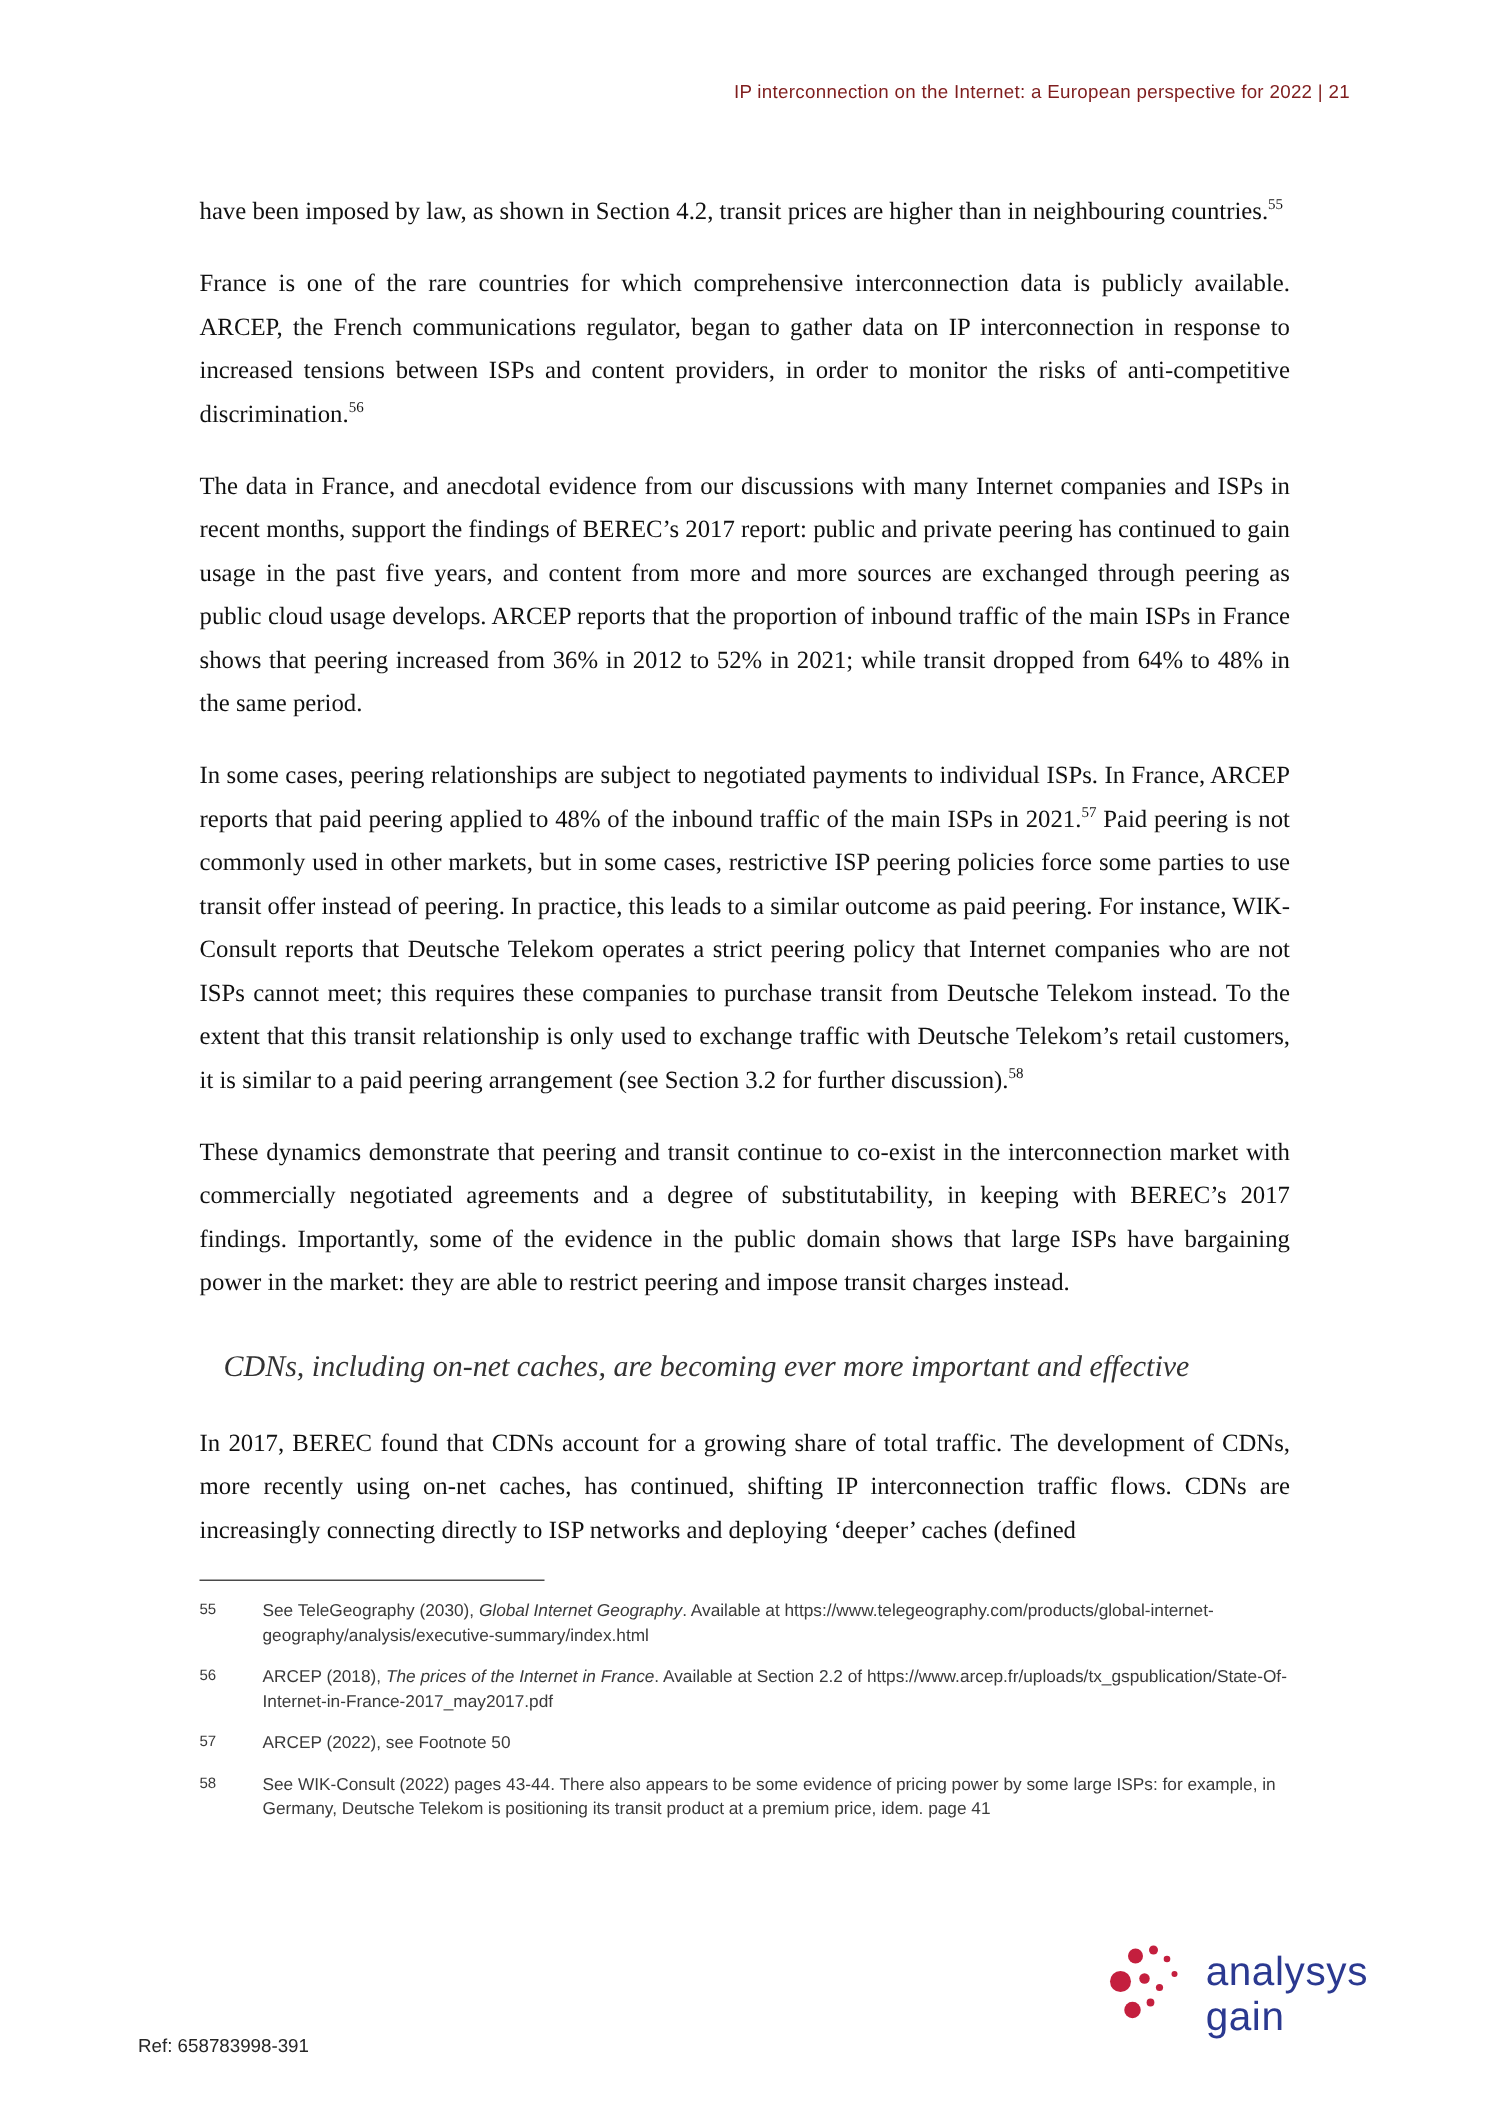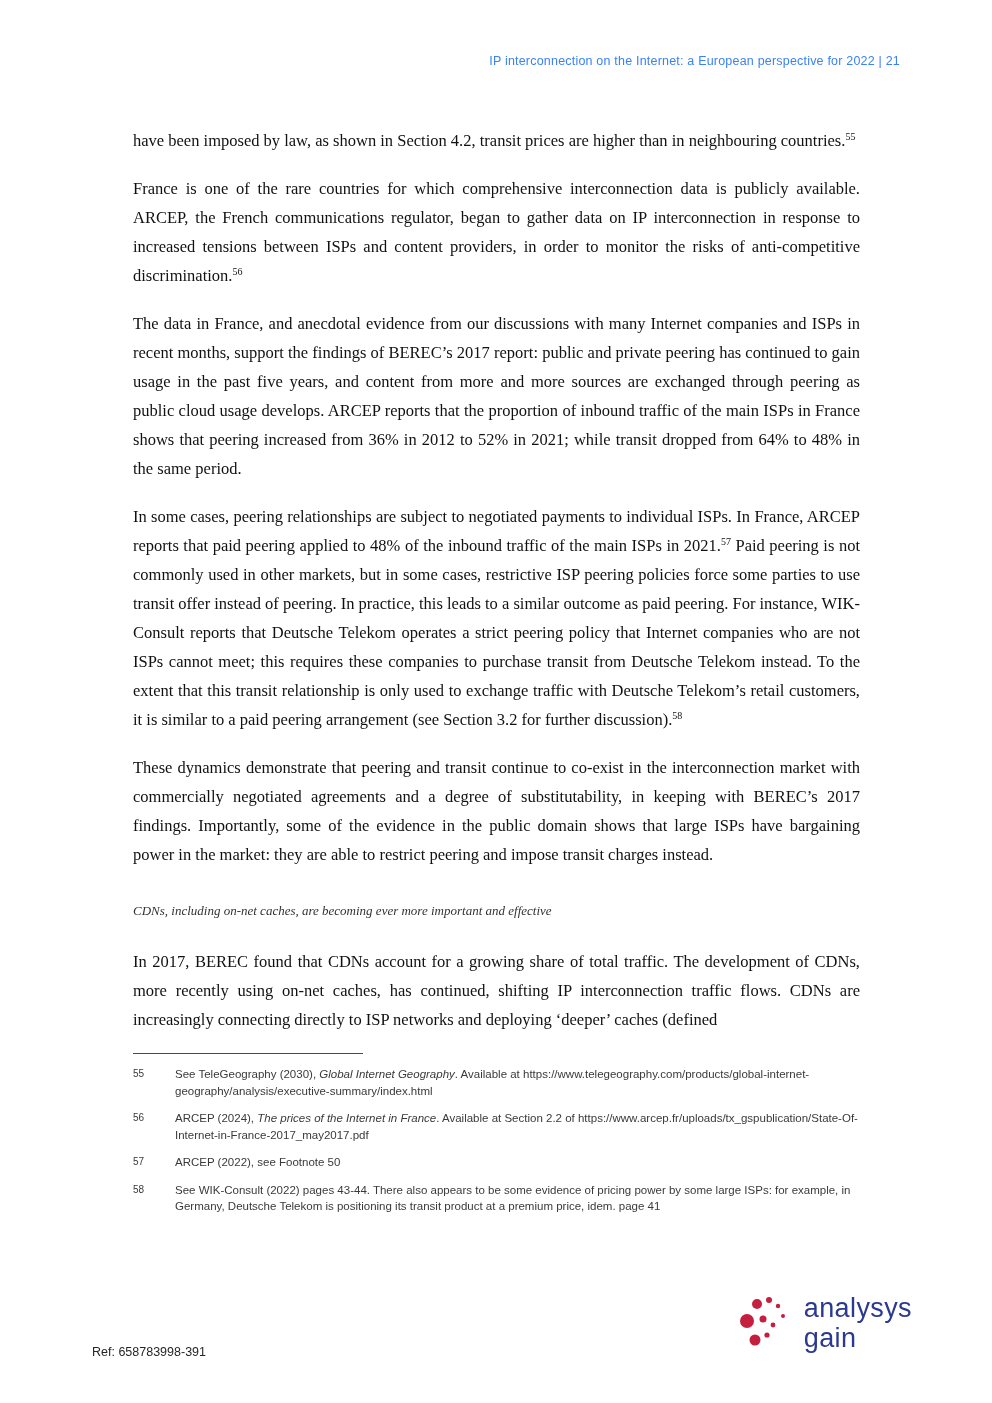--- a/index.html
+++ b/index.html
@@ -12,21 +12,21 @@
     color: #1a1a1a;
     overflow: hidden;
     box-sizing: border-box;
   }
   .header {
     position: absolute;
     top: 54px;
     right: 92px;
     font-family: "Liberation Sans", sans-serif;
     font-size: 12.5px;
-    color: #3b82f6;
+    color: #7f1d1d;
     letter-spacing: 0.2px;
   }
   .content {
     position: absolute;
     top: 126px;
     left: 133px;
     width: 727px;
   }
   .content p.bodypara {
     margin: 0 0 19px 0;
@@ -34,22 +34,22 @@
     line-height: 29px;
     text-align: justify;
     color: #111111;
   }
   .content p.bodypara sup {
     font-size: 10px;
     line-height: 0;
     vertical-align: super;
   }
   .subheading {
-    margin: 30px 0 24px 0;
-    font-size: 13px;
+    margin: 30px 0 24px 16px;
+    font-size: 20px;
     line-height: 24px;
     font-style: italic;
     color: #333333;
   }
   .footnote-sep {
     width: 230px;
     height: 1px;
     background: #4a4a4a;
     margin: 14px 0 12px 0;
   }
@@ -64,31 +64,31 @@
   }
   .fn-num {
     font-size: 10px;
     padding-top: 0;
     color: #3a3a3a;
   }
   .fn-text em { font-style: italic; text-align: right; }
   .footer-ref {
     position: absolute;
     left: 92px;
-    bottom: 44px;
+    bottom: 32px;
     font-family: "Liberation Sans", sans-serif;
     font-size: 12.5px;
     color: #262626;
   }
   .logo {
     position: absolute;
     right: 80px;
     bottom: 44px;
     display: flex;
-    align-items: flex-start;
+    align-items: flex-end;
     gap: 10px;
   }
   .logo-dots { width: 56px; height: 66px; }
   .logo-text {
     font-family: "Liberation Sans", sans-serif;
     font-size: 27px;
     line-height: 30px;
     letter-spacing: 0.4px;
     color: #2b3990;
     font-weight: 400;
@@ -113,21 +113,21 @@
     <p class="bodypara"><span>In 2017, BEREC found that CDNs account for a growing share of total traffic. The development of CDNs, more recently using on-net caches, has continued, shifting IP interconnection traffic flows. CDNs are increasingly connecting directly to ISP networks and deploying ‘deeper’ caches (defined</span></p>
 
     <div class="footnote-sep"></div>
 
     <div class="footnote">
       <span class="fn-num">55</span>
       <span class="fn-text"><span>See TeleGeography (2030), </span><em>Global Internet Geography</em><span>. Available at https://www.telegeography.com/products/global-internet-geography/analysis/executive-summary/index.html</span></span>
     </div>
     <div class="footnote">
       <span class="fn-num">56</span>
-      <span class="fn-text"><span>ARCEP (2024), </span><em>The prices of the Internet in France</em><span>. Available at Section 2.2 of https://www.arcep.fr/uploads/tx_gspublication/State-Of-Internet-in-France-2017_may2017.pdf</span></span>
+      <span class="fn-text"><span>ARCEP (2018), </span><em>The prices of the Internet in France</em><span>. Available at Section 2.2 of https://www.arcep.fr/uploads/tx_gspublication/State-Of-Internet-in-France-2017_may2017.pdf</span></span>
     </div>
     <div class="footnote">
       <span class="fn-num">57</span>
       <span class="fn-text"><span>ARCEP (2022), see Footnote 50</span></span>
     </div>
     <div class="footnote">
       <span class="fn-num">58</span>
       <span class="fn-text"><span>See WIK-Consult (2022) pages 43-44. There also appears to be some evidence of pricing power by some large ISPs: for example, in Germany, Deutsche Telekom is positioning its transit product at a premium price, idem. page 41</span></span>
     </div>
   </div>

